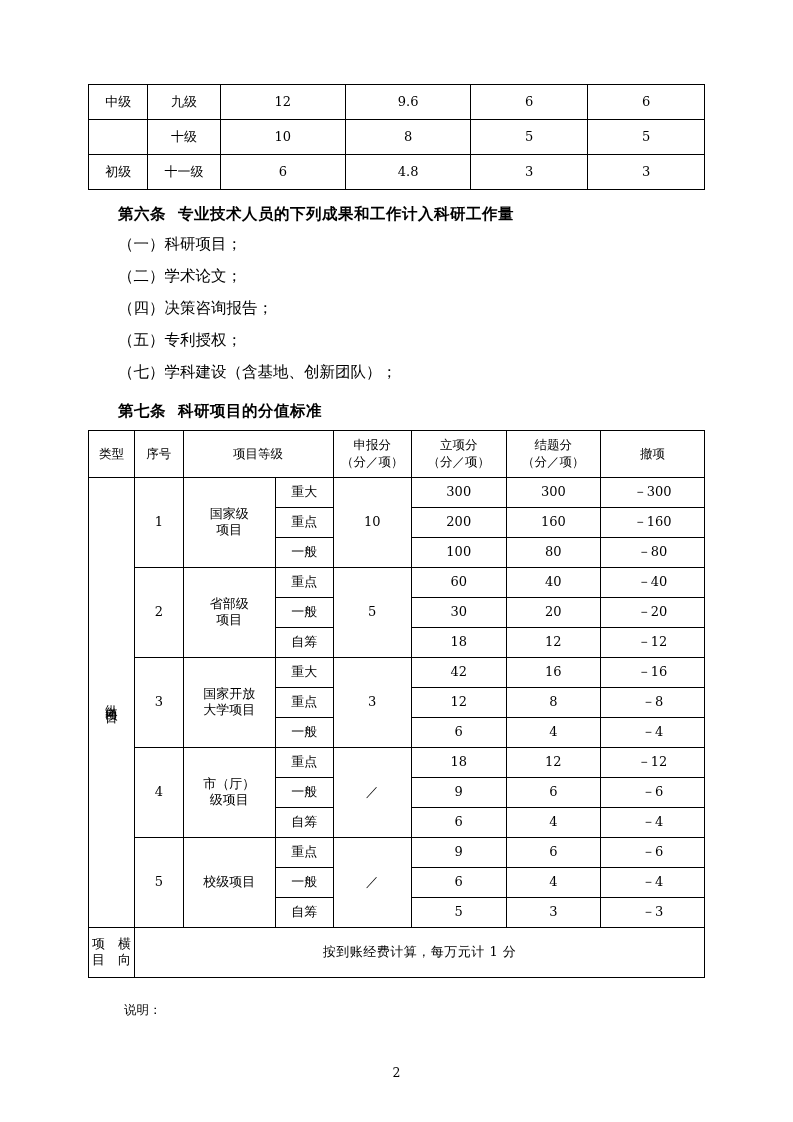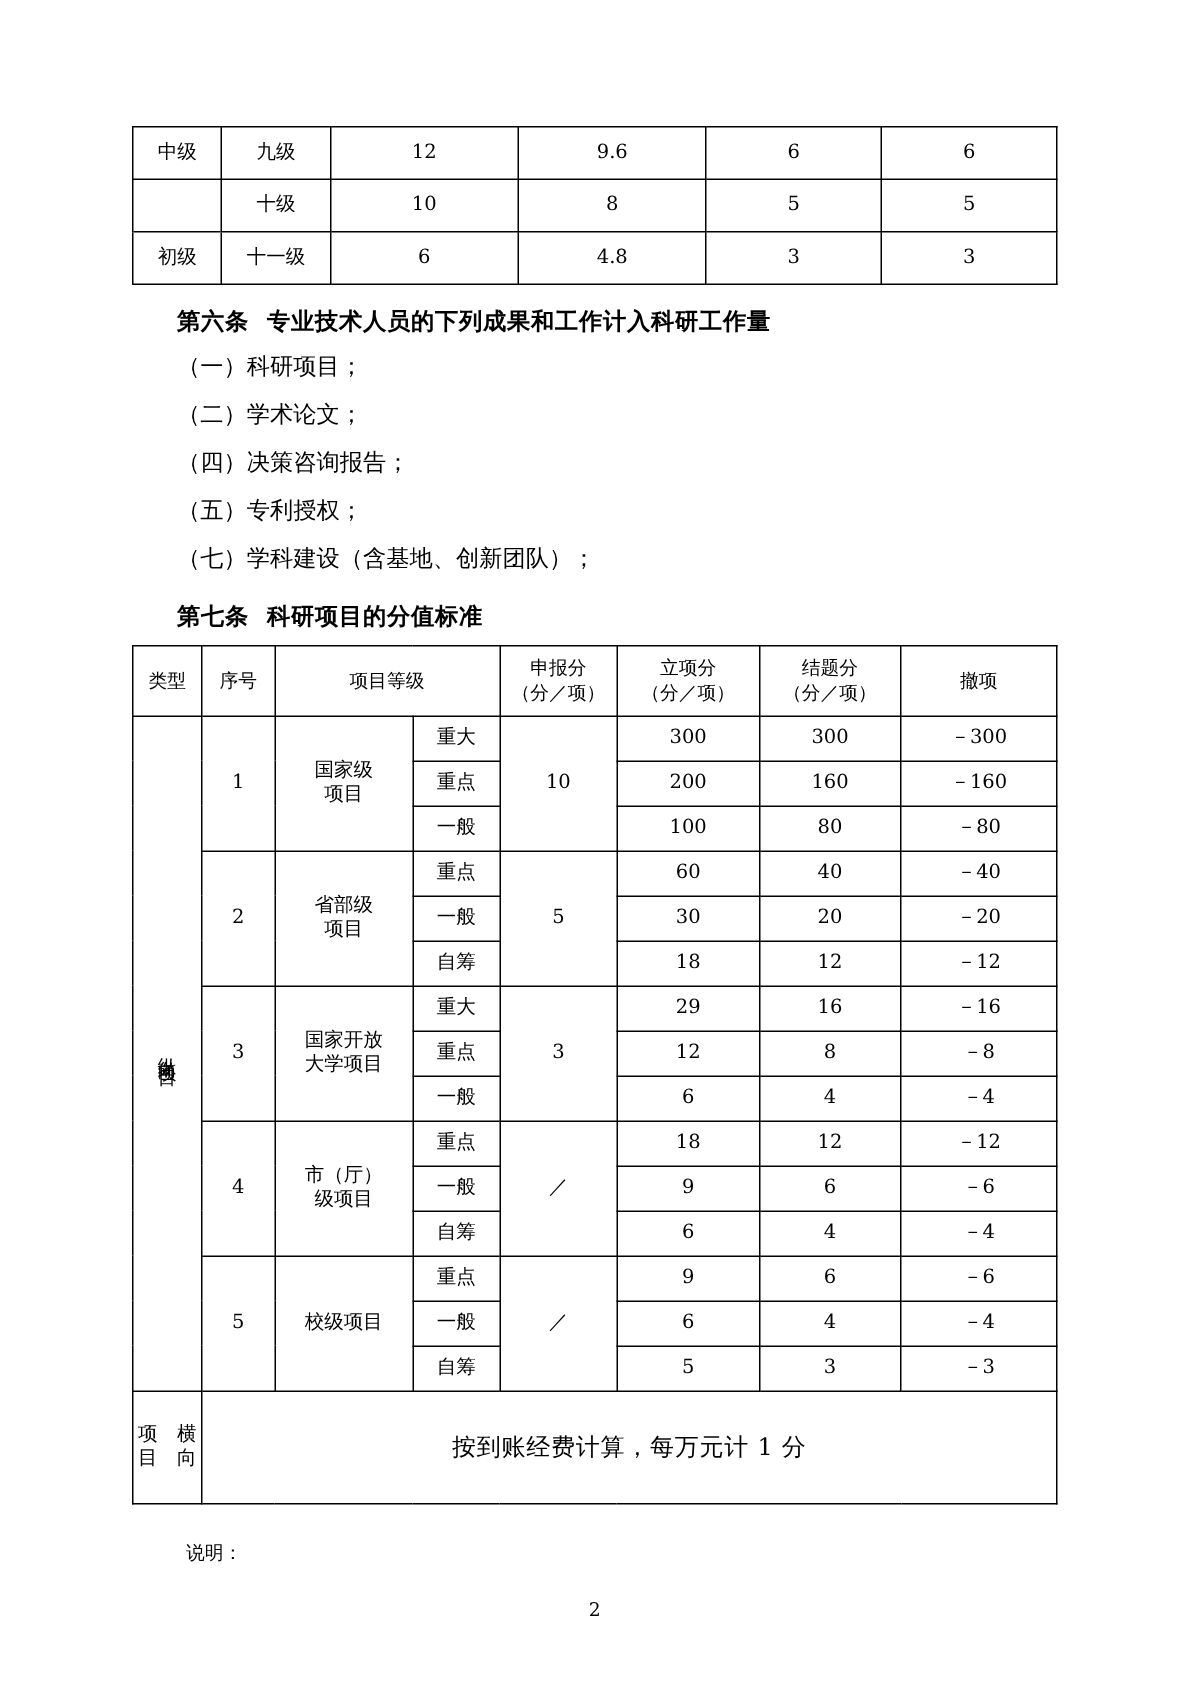--- a/index.html
+++ b/index.html
@@ -69,23 +69,23 @@
     font-size: 12.5px;
     line-height: 1.35;
     padding: 6px 1px;
   }
   .t2 td.vert {
     font-size: 12.5px;
     line-height: 1.45;
     width: 34px;
   }
   .t2 td.wide-note {
-    font-size: 16px;
+    font-size: 13px;
     letter-spacing: 0.5px;
-    padding: 27px 1px;
+    padding: 15px 1px;
   }
   .vtext {
     display: inline-block;
     writing-mode: vertical-rl;
     text-orientation: upright;
     letter-spacing: 3px;
     line-height: 1.1;
   }
   .two-line { line-height: 1.35; }
 
@@ -246,21 +246,21 @@
       </tr>
 
       <tr>
         <td rowspan="3">3</td>
         <td rowspan="3" class="two-line">
           <div>国家开放</div>
           <div>大学项目</div>
         </td>
         <td>重大</td>
         <td rowspan="3">3</td>
-        <td>29</td>
+        <td>42</td>
         <td>16</td>
         <td>－16</td>
       </tr>
       <tr>
         <td>重点</td>
         <td>12</td>
         <td>8</td>
         <td>－8</td>
       </tr>
       <tr>

